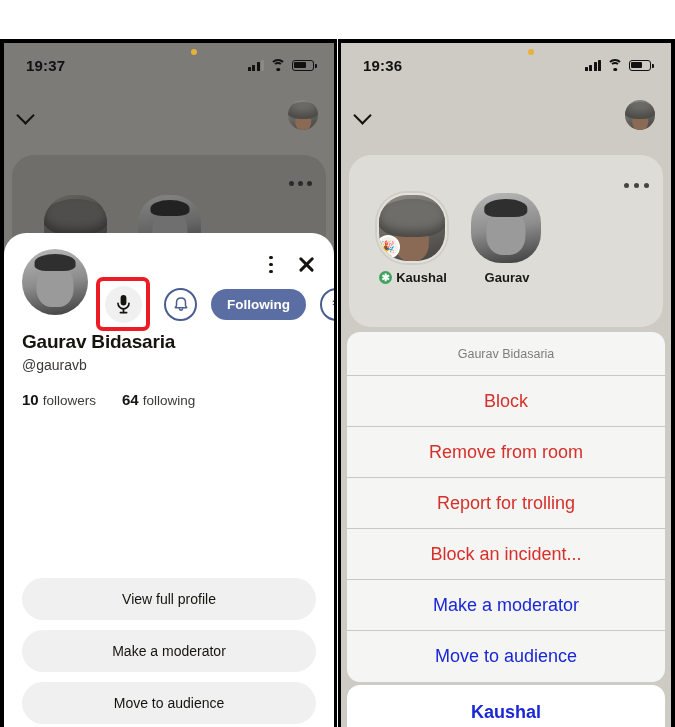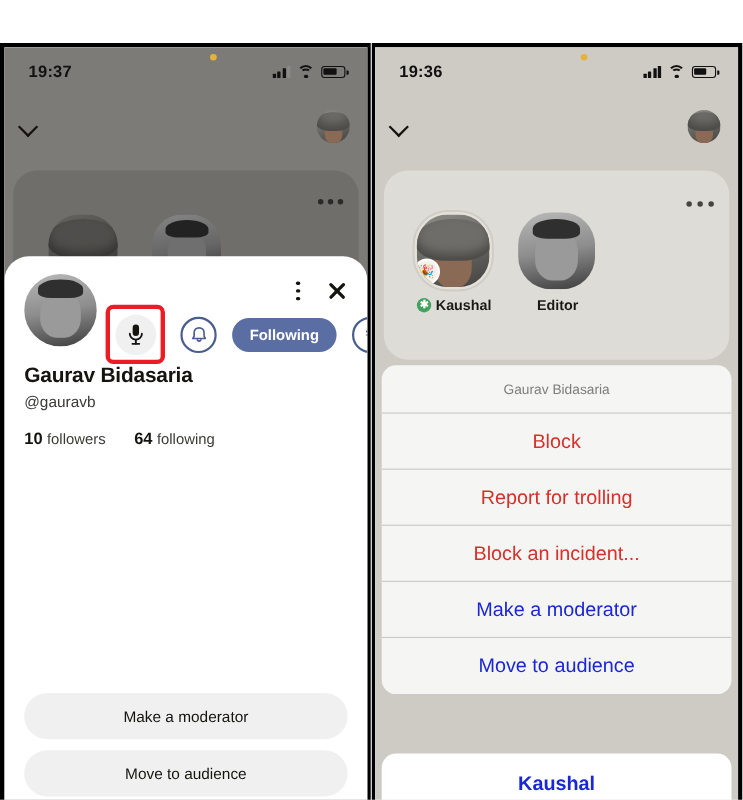--- a/index.html
+++ b/index.html
@@ -620,20 +620,23 @@
             <b>10</b><span>followers</span>
           </div>
           <div>
             <b>64</b><span>following</span>
           </div>
         </div>
 
 
         <div class="btn-stack">
           <div class="pill-btn">
+            <span>View full profile</span>
+          </div>
+          <div class="pill-btn">
             <span>Make a moderator</span>
           </div>
           <div class="pill-btn">
             <span>Move to audience</span>
           </div>
         </div>
 
         <div class="home-bar"></div>
       </div>
 
@@ -699,30 +702,33 @@
           <span class="mod-badge">✱</span>
           <span>Kaushal</span>
         </div>
       </div>
 
       <div class="member m2">
         <div class="member-av">
           <span class="face gray"></span>
         </div>
         <div class="member-name">
-          <span>Editor</span>
+          <span>Gaurav</span>
         </div>
       </div>
 
       <div class="action-sheet">
         <div class="as-title">Gaurav Bidasaria</div>
         <div class="as-item destructive">
           <span>Block</span>
         </div>
         <div class="as-item destructive">
+          <span>Remove from room</span>
+        </div>
+        <div class="as-item destructive">
           <span>Report for trolling</span>
         </div>
         <div class="as-item destructive">
           <span>Block an incident...</span>
         </div>
         <div class="as-item normal">
           <span>Make a moderator</span>
         </div>
         <div class="as-item normal">
           <span>Move to audience</span>

